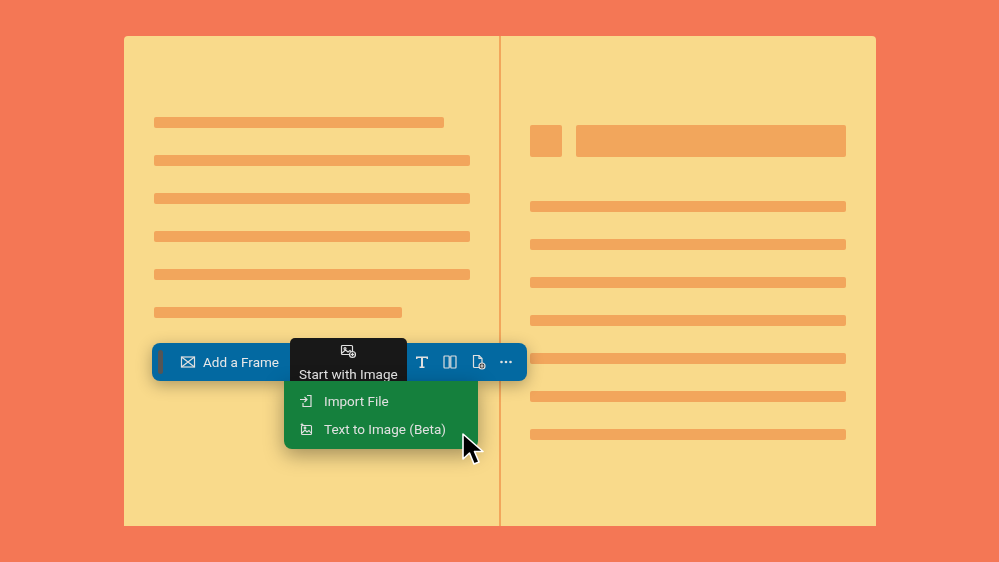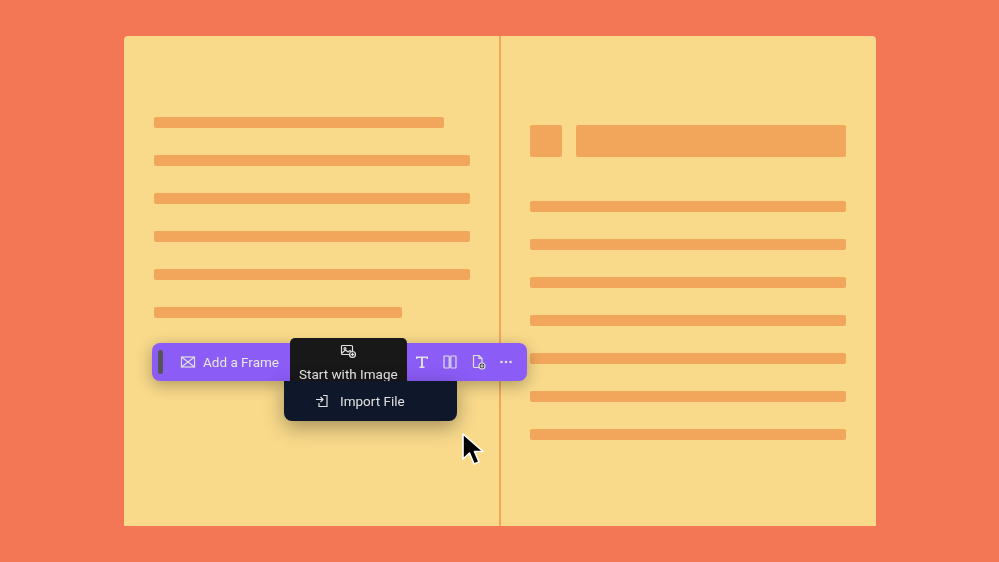--- a/index.html
+++ b/index.html
@@ -47,21 +47,21 @@
 .line-short2 { width: 248px; }
 .header-row { display: flex; gap: 14px; margin-top: 36px; margin-bottom: 44px; }
 .block-sq { width: 32px; height: 32px; background: #F2A65C; border-radius: 2px; }
 .block-bar { flex: 1; height: 32px; background: #F2A65C; border-radius: 2px; }
 
 .toolbar {
   position: absolute;
   left: 152px;
   top: 343px;
   height: 38px;
-  background: #8b5cf6;
+  background: #0369a1;
   border-radius: 8px;
   display: flex;
   align-items: center;
   padding: 0 8px 0 6px;
   gap: 2px;
   color: #E8E8E8;
   font-size: 13.5px;
   box-shadow: 0 4px 16px rgba(0,0,0,0.3);
 }
 .grip {
@@ -87,24 +87,24 @@
   align-items: center;
   justify-content: center;
   border-radius: 5px;
 }
 .ico { width: 16px; height: 16px; display: block; }
 
 .dropdown {
   position: absolute;
   left: 284px;
   top: 381px;
-  width: 173px;
-  background: #0f172a;
+  width: 194px;
+  background: #15803d;
   border-radius: 0 0 8px 8px;
-  padding: 6px 16px;
+  padding: 6px 0;
   color: #E0E0E0;
   font-size: 13.5px;
   box-shadow: 0 6px 20px rgba(0,0,0,0.35);
 }
 .ditem {
   display: flex;
   align-items: center;
   gap: 10px;
   padding: 6px 14px;
   cursor: pointer;
@@ -201,17 +201,26 @@
 </div>
 
 <div class="dropdown">
   <div class="ditem">
     <svg class="ico" viewBox="0 0 16 16" fill="none" stroke="#E0E0E0" stroke-width="1.2">
       <path d="M9 2.5 H13 V13.5 H5 V10"></path>
       <path d="M2 6.5 H9 M6.5 4 L9 6.5 L6.5 9"></path>
     </svg>
     <span>Import File</span>
   </div>
+  <div class="ditem">
+    <svg class="ico" viewBox="0 0 16 16" fill="none" stroke="#E0E0E0" stroke-width="1.1">
+      <rect x="3.5" y="4.5" width="10" height="9" rx="1"></rect>
+      <path d="M4 12 L7 9 L9 11 L11 9.5 L13 12"></path>
+      <path d="M4 1.5 L4.6 3 L6 3.5 L4.6 4 L4 5.5 L3.4 4 L2 3.5 L3.4 3 Z" fill="#E0E0E0" stroke="none"></path>
+      <circle cx="7" cy="7" r="0.9"></circle>
+    </svg>
+    <span>Text to Image (Beta)</span>
+  </div>
 </div>
 
 <svg class="cursor" viewBox="0 0 28 36">
   <path d="M3 2 L3 27 L9.5 21 L14 32 L19 30 L14.5 19.5 L23 19.5 Z" fill="#000" stroke="#FFF" stroke-width="1.6" stroke-linejoin="round"></path>
 </svg>
 
 </body></html>

